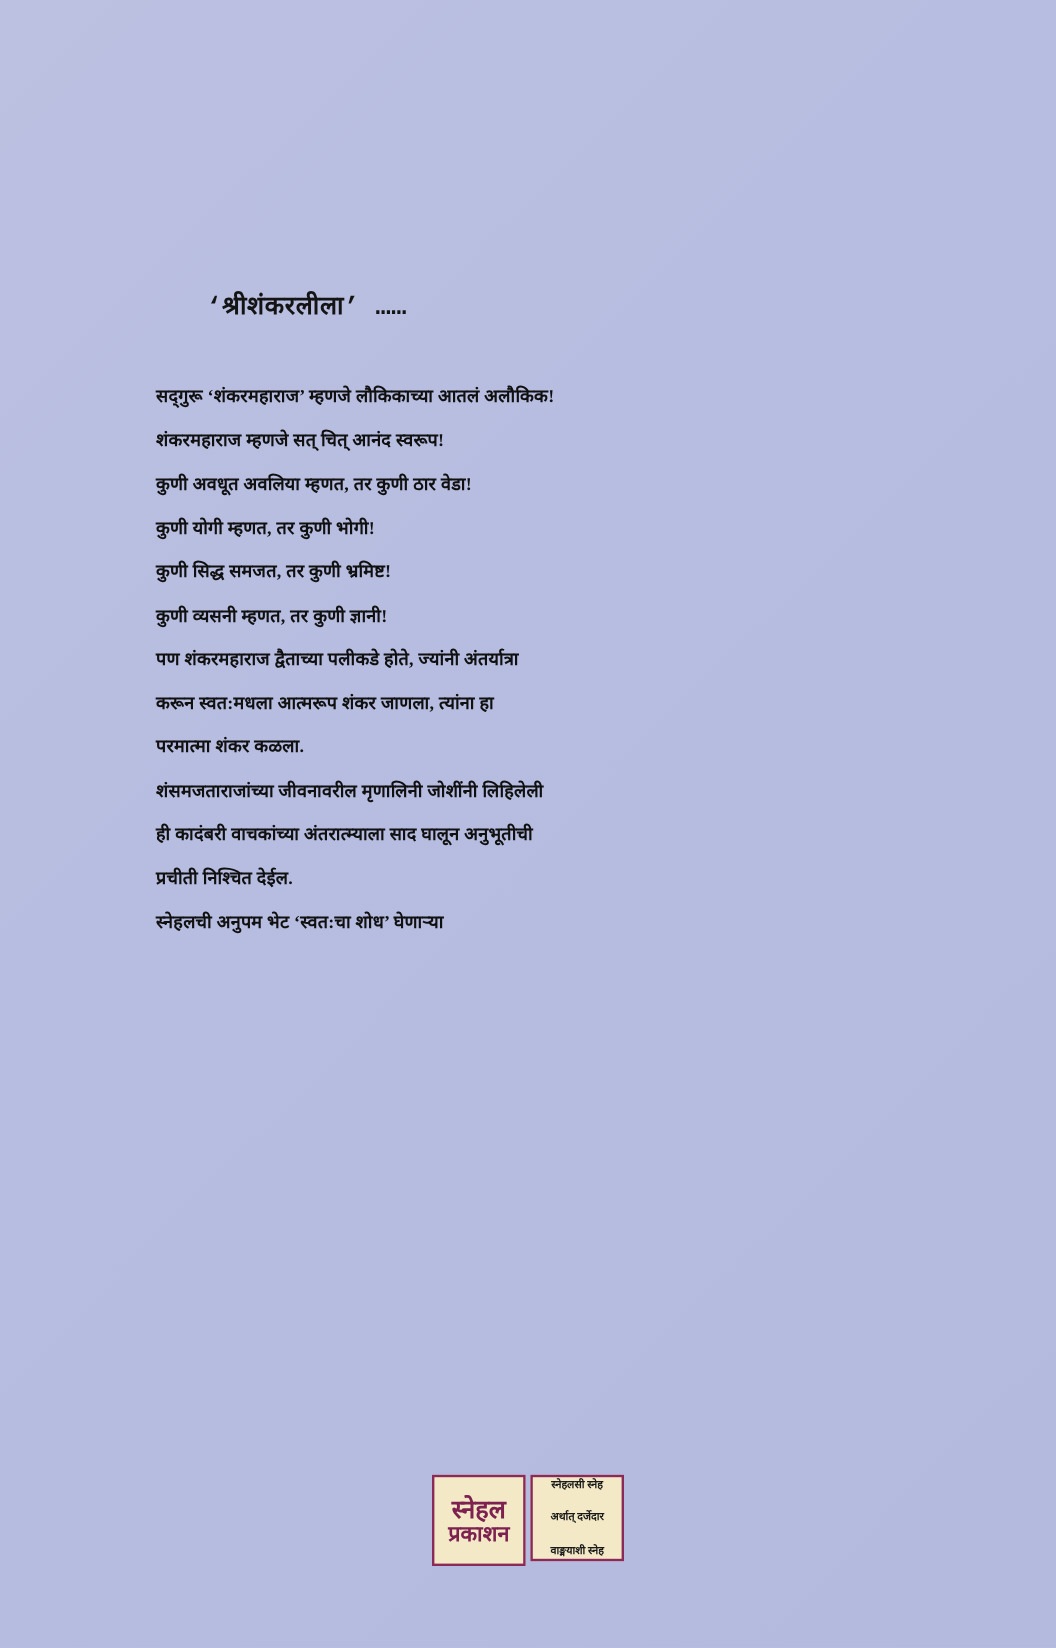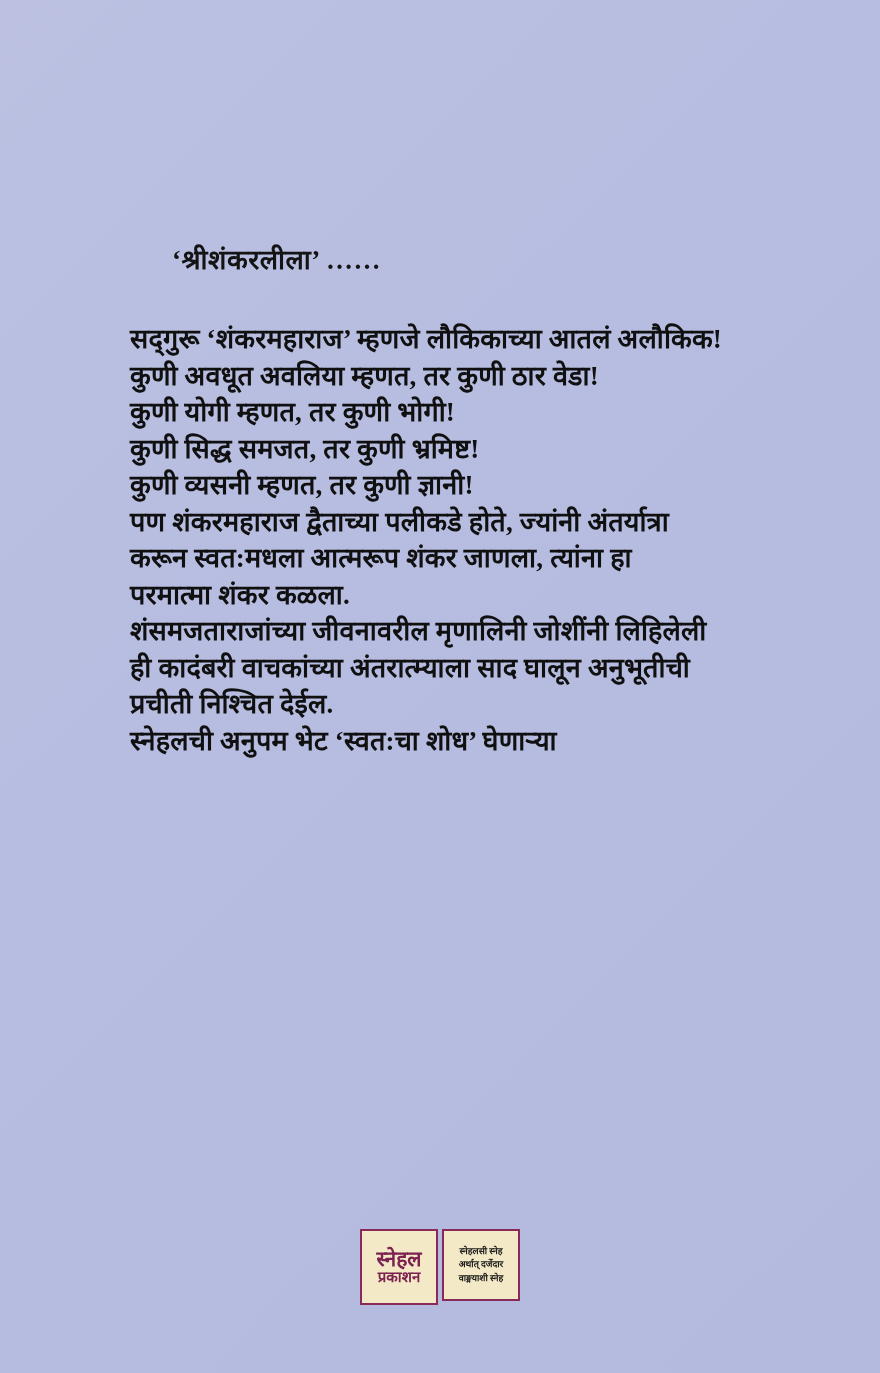--- a/index.html
+++ b/index.html
@@ -19,30 +19,30 @@
     inset: 0;
     background: linear-gradient(135deg, #bcc1e2 0%, #b7bde0 40%, #b4bade 100%);
   }
   .content {
     position: absolute;
     left: 130px;
     top: 240px;
     width: 660px;
   }
   .title {
-    font-family: Liberation Serif, serif;
-    font-size: 27px;
+    font-family: Liberation Mono, monospace;
+    font-size: 21px;
     font-weight: bold;
     color: #141414;
     letter-spacing: 0.5px;
     margin: 0 0 44px 42px;
   }
   .body-lines {
     font-family: "Liberation Serif", "DejaVu Serif", serif;
-    font-size: 27px;
+    font-size: 15px;
     font-weight: bold;
     color: #101010;
     line-height: 36.5px;
     letter-spacing: 0.2px;
   }
   .body-lines .line {
     white-space: nowrap;
   }
   
   .logo-block {
@@ -67,33 +67,33 @@
     line-height: 1.05;
   }
   .logo-mark .l1 {
     font-family: "Liberation Serif", "DejaVu Serif", serif;
     font-size: 21px;
     font-weight: bold;
     color: #7d2150;
   }
   .logo-mark .l2 {
     font-family: "Liberation Serif", "DejaVu Serif", serif;
-    font-size: 15px;
+    font-size: 18px;
     font-weight: bold;
     color: #7d2150;
   }
   .logo-tag {
     width: 78px;
     height: 72px;
     background: #f3e9c6;
     border: 2px solid #8a2a5a;
     display: flex;
     flex-direction: column;
     align-items: center;
-    justify-content: center;
+    justify-content: space-between;
     padding: 0 3px;
     box-sizing: border-box;
   }
   .logo-tag span {
     font-family: "Liberation Serif", "DejaVu Serif", serif;
     font-size: 9px;
     font-weight: bold;
     color: #1a1a1a;
     line-height: 1.45;
     text-align: center;
@@ -103,20 +103,21 @@
 </head>
 <body>
 
 <div class="page">
 
   <div class="content">
     <h1 class="title">‘श्रीशंकरलीला’ ……</h1>
 
     <div class="body-lines">
       <div class="line">सद्‌गुरू ‘शंकरमहाराज’ म्हणजे लौकिकाच्या आतलं अलौकिक!</div>
+      <div class="line">शंकरमहाराज म्हणजे सत् चित् आनंद स्वरूप!</div>
       <div class="line">कुणी अवधूत अवलिया म्हणत, तर कुणी ठार वेडा!</div>
       <div class="line">कुणी योगी म्हणत, तर कुणी भोगी!</div>
       <div class="line">कुणी सिद्ध समजत, तर कुणी भ्रमिष्ट!</div>
       <div class="line">कुणी व्यसनी म्हणत, तर कुणी ज्ञानी!</div>
       <div class="line">पण शंकरमहाराज द्वैताच्या पलीकडे होते, ज्यांनी अंतर्यात्रा</div>
       <div class="line">करून स्वत:मधला आत्मरूप शंकर जाणला, त्यांना हा</div>
       <div class="line">परमात्मा शंकर कळला.</div>
       <div class="line">शंसमजताराजांच्या जीवनावरील मृणालिनी जोशींनी लिहिलेली</div>
       <div class="line">ही कादंबरी वाचकांच्या अंतरात्म्याला साद घालून अनुभूतीची</div>
       <div class="line">प्रचीती निश्चित देईल.</div>

